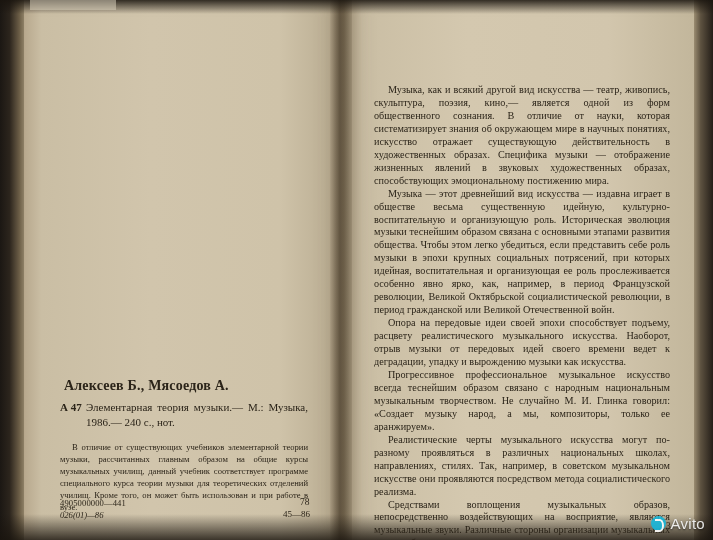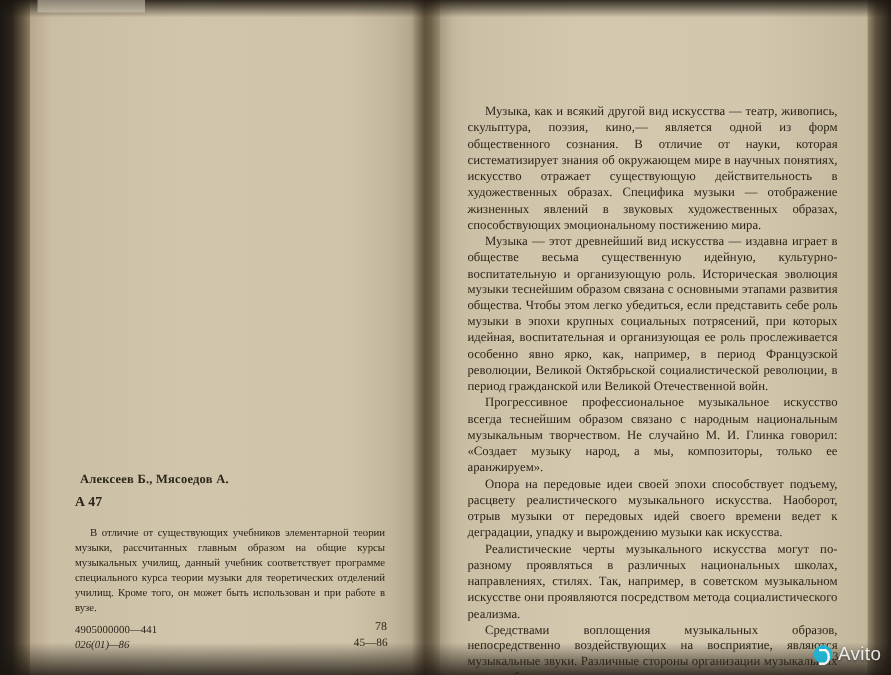--- a/index.html
+++ b/index.html
@@ -58,21 +58,21 @@
     position:absolute;left:30px;top:0;width:86px;height:10px;
     background:rgba(215,205,185,.55);
   }
 
   
   .left-block{
     position:absolute;left:60px;top:378px;width:248px;
     color:#2b2419;
   }
   .authors{
-    font-size:10px;font-weight:bold;letter-spacing:.2px;margin:0 0 6px 0;
+    font-size:14px;font-weight:bold;letter-spacing:.2px;margin:0 0 6px 0;
     padding-left:4px;
     font-family:Liberation Serif, serif;
   }
   .cite-row{display:flex;align-items:flex-start;}
   .cite-code{
     font-size:11px;font-weight:bold;width:26px;flex:none;padding-top:1px;
   }
   .cite-text{
     font-size:11px;line-height:1.32;text-align:justify;flex:1;
   }
@@ -143,41 +143,42 @@
     <div class="edge-left"></div>
     <div class="edge-right"></div>
     <div class="top-shadow"></div>
     <div class="bottom-shadow"></div>
     <div class="tape"></div>
 
     <div class="left-block">
       <div class="authors">Алексеев Б., Мясоедов А.</div>
       <div class="cite-row">
         <div class="cite-code">А 47</div>
+        <div class="cite-text">Элементарная теория музыки.— М.: Музыка, 1986.— 240 с., нот.</div>
       </div>
       <div class="annot">В отличие от существующих учебников элементарной теории музыки, рассчитанных главным образом на общие курсы музыкальных училищ, данный учебник соответствует программе специального курса теории музыки для теоретических отделений училищ. Кроме того, он может быть использован и при работе в вузе.</div>
     </div>
 
     <div class="left-footer">
       <div class="fr-left">
         <div class="fr-codes">
           <div class="code-line1">4905000000—441</div>
           <div class="code-line2">026(01)—86</div>
         </div>
         <div class="fr-dash">45—86</div>
       </div>
     </div>
     <div class="pagenum-left">78</div>
     <div class="publisher">© Издательство «Музыка», 1986 г.</div>
 
     <div class="right-block">
       <p>Музыка, как и всякий другой вид искусства — театр, живопись, скульптура, поэзия, кино,— является одной из форм общественного сознания. В отличие от науки, которая систематизирует знания об окружающем мире в научных понятиях, искусство отражает существующую действительность в художественных образах. Специфика музыки — отображение жизненных явлений в звуковых художественных образах, способствующих эмоциональному постижению мира.</p>
       <p>Музыка — этот древнейший вид искусства — издавна играет в обществе весьма существенную идейную, культурно-воспитательную и организующую роль. Историческая эволюция музыки теснейшим образом связана с основными этапами развития общества. Чтобы этом легко убедиться, если представить себе роль музыки в эпохи крупных социальных потрясений, при которых идейная, воспитательная и организующая ее роль прослеживается особенно явно ярко, как, например, в период Французской революции, Великой Октябрьской социалистической революции, в период гражданской или Великой Отечественной войн.</p>
+      <p>Опора на передовые идеи своей эпохи способствует подъему, расцвету реалистического музыкального искусства. Наоборот, отрыв музыки от передовых идей своего времени ведет к деградации, упадку и вырождению музыки как искусства.</p>
       <p>Прогрессивное профессиональное музыкальное искусство всегда теснейшим образом связано с народным национальным музыкальным творчеством. Не случайно М. И. Глинка говорил: «Создает музыку народ, а мы, композиторы, только ее аранжируем».</p>
-      <p>Опора на передовые идеи своей эпохи способствует подъему, расцвету реалистического музыкального искусства. Наоборот, отрыв музыки от передовых идей своего времени ведет к деградации, упадку и вырождению музыки как искусства.</p>
       <p>Реалистические черты музыкального искусства могут по-разному проявляться в различных национальных школах, направлениях, стилях. Так, например, в советском музыкальном искусстве они проявляются посредством метода социалистического реализма.</p>
       <p>Средствами воплощения музыкальных образов, непосредственно воздействующих на восприятие, являются музыкальные звуки. Различные стороны организации музыкальных звуков образуют так называемые выразительные средства музыки, к ним относятся: мелодия, гармония, инструментовка, музыкальный синтаксис, лады, ритм, фактура и т. п. Однако не все они (как и их сочетания) играют всегда одинаковую роль. Так, например,</p>
     </div>
     <div class="pagenum-right">3</div>
 
     <div class="wm">
       <span class="wm-dot"></span>
       <span class="wm-text">Avito</span>
     </div>
 

